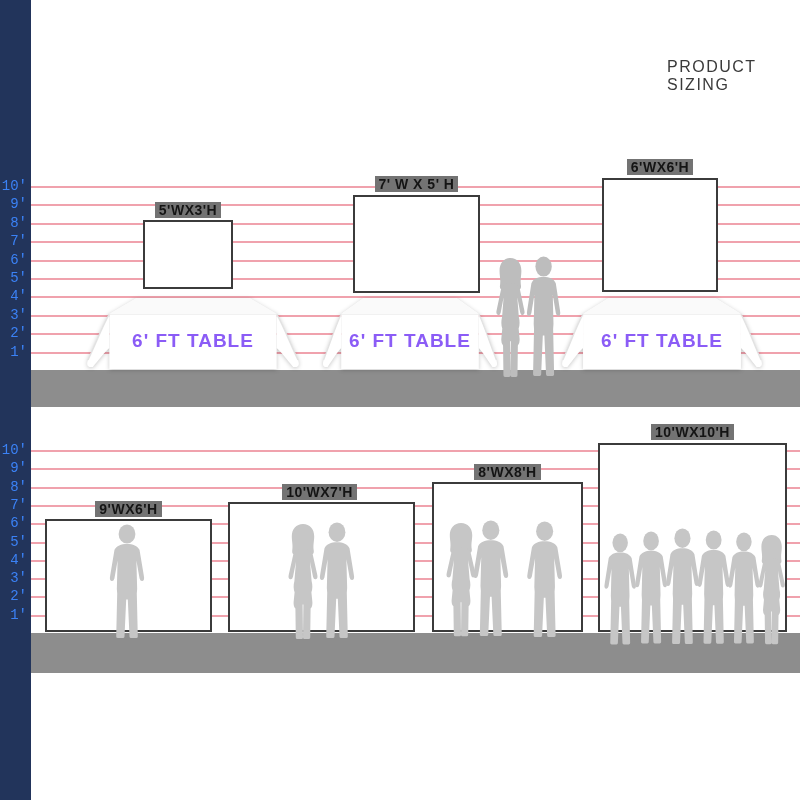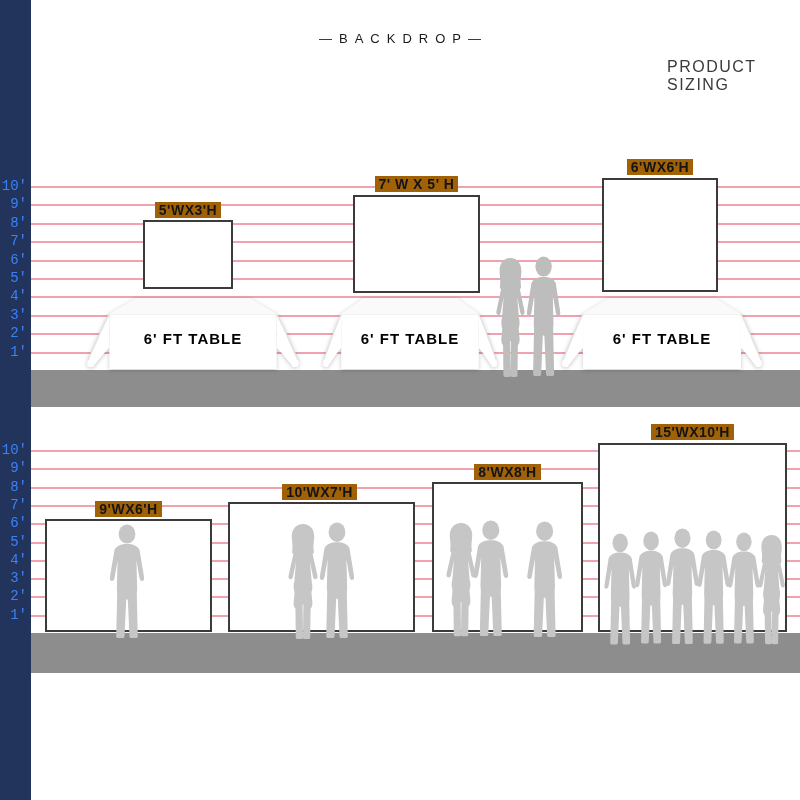--- a/index.html
+++ b/index.html
@@ -16,25 +16,25 @@
   .logo-word{font-family:"DejaVu Serif",serif;font-weight:700;font-size:45px;line-height:48px;letter-spacing:0;}
   .logo-sub{font-family:"Liberation Sans",sans-serif;font-size:13px;letter-spacing:7px;
         padding-left:7px;margin-top:1px;color:#1a1a1a;}
   .hdr-right{position:absolute;left:667px;top:58px;font-size:16px;letter-spacing:1.5px;color:#3a3a3a;}
   
   .grid-line{position:absolute;left:31px;width:769px;height:2px;background:var(--grid_line);z-index:1;}
   .floor{position:absolute;left:31px;width:769px;background:var(--floor);z-index:1;}
   .backdrop{position:absolute;background:#fff;border:2px solid var(--backdrop_border);
         box-sizing:border-box;z-index:2;}
   .size-label{position:absolute;display:flex;justify-content:center;z-index:3;}
-  .size-label span{background:#a16207;padding:0 4px;font-size:14px;font-weight:700;
+  .size-label span{background:#737373;padding:0 4px;font-size:14px;font-weight:700;
         letter-spacing:.5px;color:#141414;white-space:nowrap;}
   .table-svg{position:absolute;z-index:3;filter:drop-shadow(0 1px 2px rgba(0,0,0,.22));}
-  .table-label{position:absolute;text-align:center;z-index:4;font-size:15px;font-weight:700;
-        letter-spacing:1px;color:#000000;}
+  .table-label{position:absolute;text-align:center;z-index:4;font-size:19px;font-weight:700;
+        letter-spacing:1px;color:#8b5cf6;}
   .people{position:absolute;z-index:3;}
   .people-row1{fill:var(--silhouette_row1);}
   .people-row2{fill:var(--silhouette_row2);}
   .defs-holder{position:absolute;width:0;height:0;overflow:hidden;}
 </style>
 </head>
 <body>
 
 <svg class="defs-holder" aria-hidden="true">
   <defs>
@@ -68,21 +68,20 @@
   </defs>
 </svg>
 
 <div class="page">
 
   <div class="navy-bar"></div>
 
   <div class="hdr-left">
   </div>
   <div class="logo">
-    <div class="logo-sub">—BACKDROP—</div>
   </div>
   <div class="hdr-right">PRODUCT SIZING</div>
 
   <div id="scene1">
     <div class="floor" style="top:370px;height:37px;"></div>
 
     <div class="backdrop" style="left:143px;top:220px;width:90px;height:69px;"></div>
     <div class="size-label" style="left:113px;top:202px;width:150px;">
       <span>5'WX3'H</span>
       </div>
@@ -155,21 +154,21 @@
       <span>10'WX7'H</span>
       </div>
 
     <div class="backdrop" style="left:432px;top:482px;width:151px;height:150px;"></div>
     <div class="size-label" style="left:432px;top:464px;width:151px;">
       <span>8'WX8'H</span>
       </div>
 
     <div class="backdrop" style="left:598px;top:443px;width:189px;height:189px;"></div>
     <div class="size-label" style="left:598px;top:424px;width:189px;">
-      <span>15'WX10'H</span>
+      <span>10'WX10'H</span>
       </div>
 
     <svg class="people people-row2" style="left:104px;top:524px;" width="46" height="116" viewBox="0 0 46 116">
         <use href="#sil-man"></use>
       </svg>
 
     <svg class="people people-row2" style="left:282px;top:522px;" width="78" height="118" viewBox="0 0 78 116" preserveAspectRatio="none">
       <g transform="translate(0,1)">
           <use href="#sil-woman"></use>
         </g>

